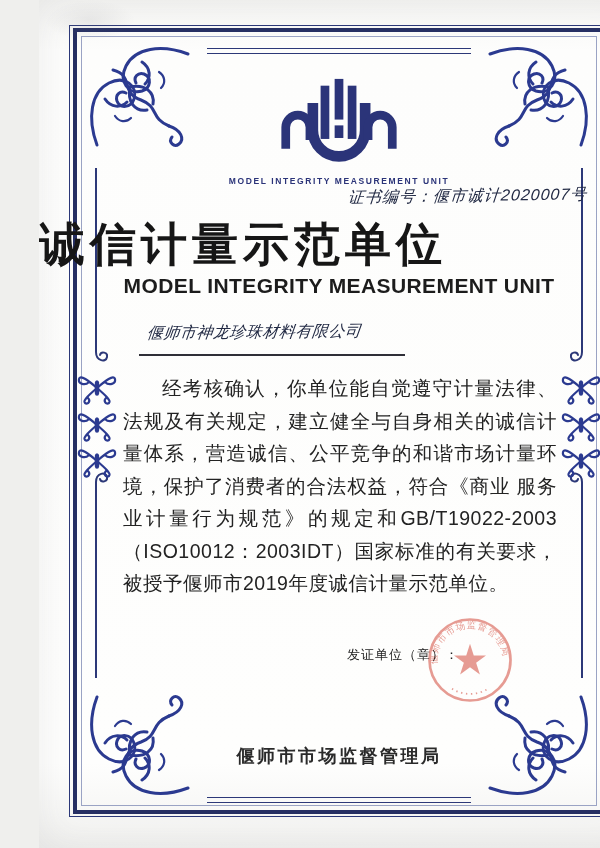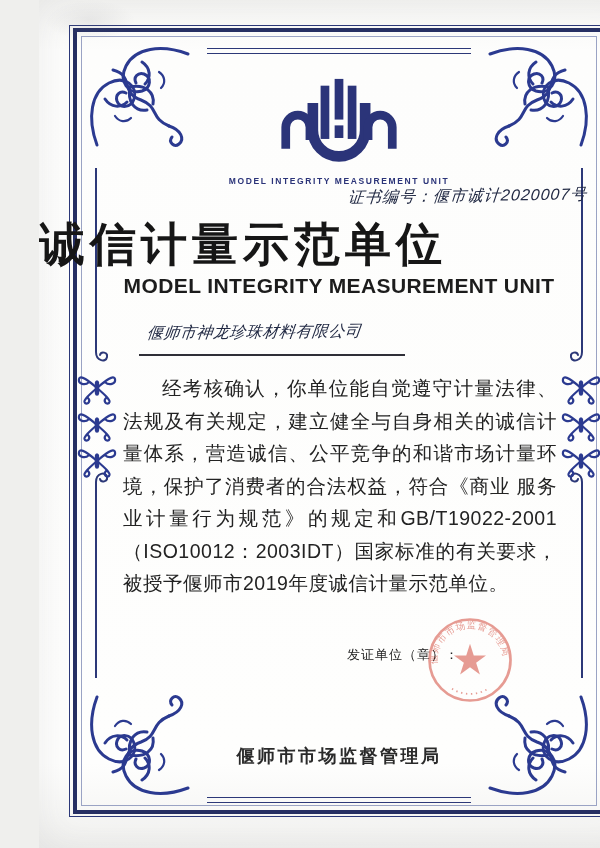--- a/index.html
+++ b/index.html
@@ -213,21 +213,21 @@
     <span>证书编号：</span><span>偃市诚计2020007号</span>
   </div>
 
   <div class="title-zh">诚信计量示范单位</div>
   <div class="title-en">MODEL INTEGRITY MEASUREMENT UNIT</div>
 
   <div class="awardee">
     <span class="name">偃师市神龙珍珠材料有限公司</span>
   </div>
 
-  <div class="body-text">经考核确认，你单位能自觉遵守计量法律、法规及有关规定，建立健全与自身相关的诚信计量体系，营造诚信、公平竞争的和谐市场计量环境，保护了消费者的合法权益，符合《商业 服务业计量行为规范》的规定和GB/T19022-2001（ISO10012：2003IDT）国家标准的有关要求，被授予偃师市2019年度诚信计量示范单位。</div>
+  <div class="body-text">经考核确认，你单位能自觉遵守计量法律、法规及有关规定，建立健全与自身相关的诚信计量体系，营造诚信、公平竞争的和谐市场计量环境，保护了消费者的合法权益，符合《商业 服务业计量行为规范》的规定和GB/T19022-2003（ISO10012：2003IDT）国家标准的有关要求，被授予偃师市2019年度诚信计量示范单位。</div>
 
   <div class="issue-label">发证单位（章）：</div>
 
   <svg class="seal" viewBox="0 0 100 100">
     <circle cx="50" cy="50" r="45" fill="none" stroke="#d95f52" stroke-width="3"></circle>
     <path d="M50,32 L54.2,45.0 L67.8,45.0 L56.8,53.1 L61.0,66.0 L50,58.0 L39.0,66.0 L43.2,53.1 L32.2,45.0 L45.8,45.0 Z" fill="#d95f52"></path>
     <defs>
       <path id="sealArc" d="M14,60 A37,37 0 1 1 86,60" fill="none"></path>
     </defs>
     <text font-size="10.5" fill="#d95f52" letter-spacing="1" font-family="Liberation Sans, sans-serif">

